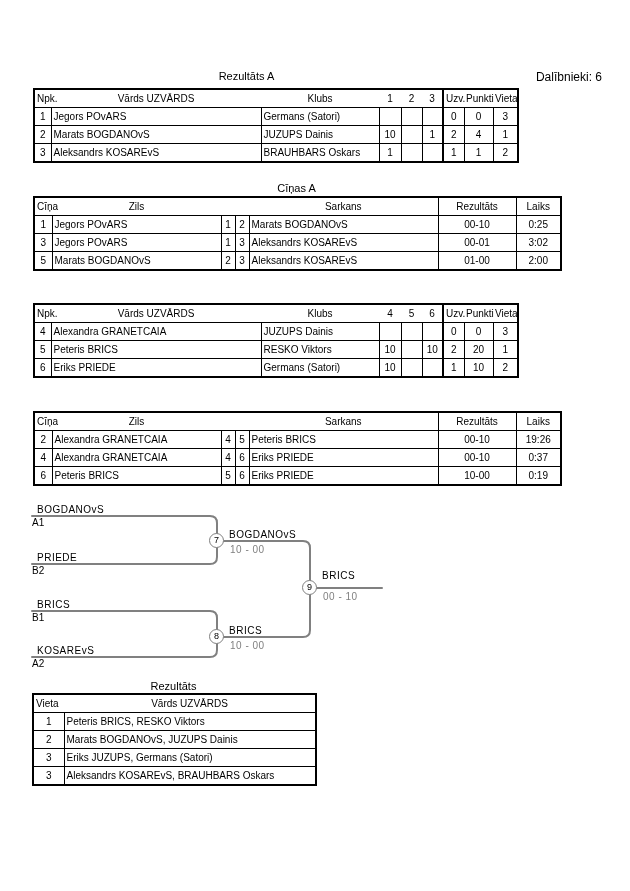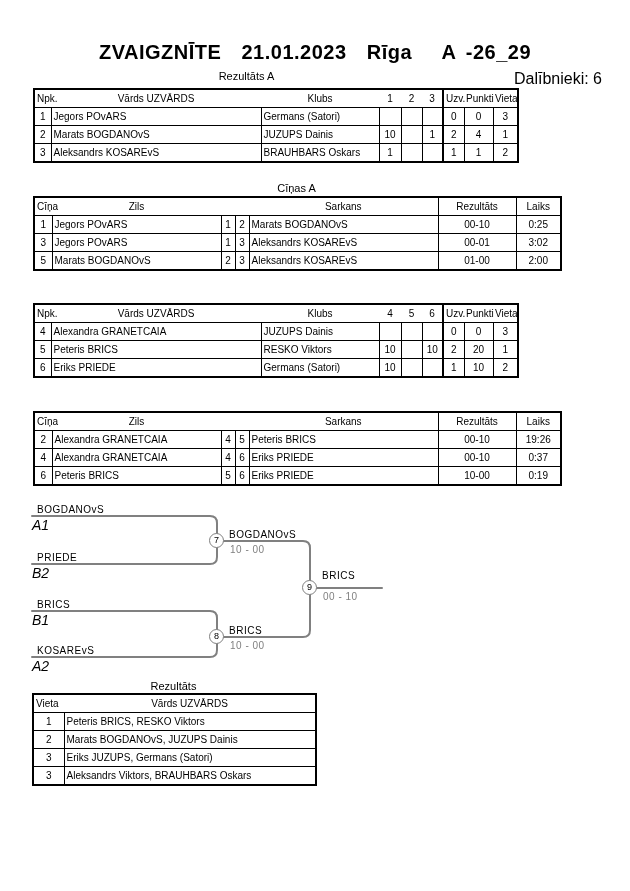--- a/index.html
+++ b/index.html
@@ -1,20 +1,20 @@
 <!DOCTYPE html>
 <html><head>
 <meta charset="utf-8">
 <style>
   html,body{margin:0;padding:0;background:#fff;}
   .page{position:relative;width:630px;height:891px;background:#ffffff;
         font-family:"Liberation Sans",sans-serif;color:#000;overflow:hidden;}
   .title{position:absolute;left:0;top:41px;width:630px;text-align:center;
          font-size:20px;font-weight:bold;letter-spacing:.5px;word-spacing:4px;white-space:pre;}
-  .note{position:absolute;right:28px;top:70px;font-size:16px;}
+  .note{position:absolute;right:28px;top:70px;font-size:12px;}
   .sec-label{position:absolute;font-size:11px;text-align:center;}
   .lbl-dal-a{left:33px;top:70px;width:427px;}
   .lbl-cin-a{left:33px;top:182px;width:527px;}
   .lbl-dal-b{left:33px;top:289px;width:427px;}
   .lbl-cin-b{left:33px;top:397px;width:527px;}
   .lbl-rez{left:32px;top:680px;width:283px;}
 
   table.tbl{position:absolute;border-collapse:collapse;table-layout:fixed;
             border:2px solid #000;font-size:10px;padding-left:10px;}
   table.tbl td{border:1px solid #000;height:17px;padding:0 2px;text-align:center;
@@ -27,31 +27,30 @@
   .pl8{padding-left:8px;} .pl9{padding-left:9px;} .pl12{padding-left:12px;}
   .t-dal-a{left:33px;top:88px;width:484px;}
   .t-cin-a{left:33px;top:196px;width:527px;}
   .t-dal-b{left:33px;top:303px;width:484px;}
   .t-cin-b{left:33px;top:411px;width:527px;}
   .t-rez{left:32px;top:693px;width:283px;}
 
   .bracket{position:absolute;left:0;top:495px;width:420px;height:190px;}
   .bracket svg{position:absolute;left:0;top:0;}
   .bk-name{position:absolute;font-size:10px;letter-spacing:.5px;white-space:nowrap;}
-  .bk-seed{position:absolute;font-size:14px;white-space:nowrap;font-style:italic;}
+  .bk-seed{position:absolute;font-size:10px;white-space:nowrap;}
   .bk-score{position:absolute;font-size:10px;color:#808080;letter-spacing:.5px;white-space:nowrap;}
   .bk-circle{position:absolute;width:13px;height:13px;border:1.5px solid #808080;border-radius:50%;
              background:#fff;font-size:9px;line-height:13px;text-align:center;color:#000;}
 </style>
 </head>
 <body>
 
 <div class="page">
 
-  <div class="title">ZVAIGZNĪTE  21.01.2023  Rīga   A -26_29</div>
   <div class="note">Dalībnieki: 6</div>
 
   <div class="sec-label lbl-dal-a">Rezultāts A</div>
 
   <table class="tbl t-dal-a">
     <colgroup>
         <col style="width:17px">
         <col style="width:210px">
         <col style="width:118px">
         <col style="width:22px">
@@ -326,18 +325,18 @@
     <tr>
       <td>2</td>
       <td class="l pl8">Marats BOGDANOvS, JUZUPS Dainis</td>
     </tr>
     <tr>
       <td>3</td>
       <td class="l pl8">Eriks JUZUPS, Germans (Satori)</td>
     </tr>
     <tr>
       <td>3</td>
-      <td class="l pl8">Aleksandrs Viktors, BRAUHBARS Oskars</td>
+      <td class="l pl8">Aleksandrs KOSAREvS, BRAUHBARS Oskars</td>
     </tr>
   </tbody>
     </table>
 
 </div>
 
 </body></html>

